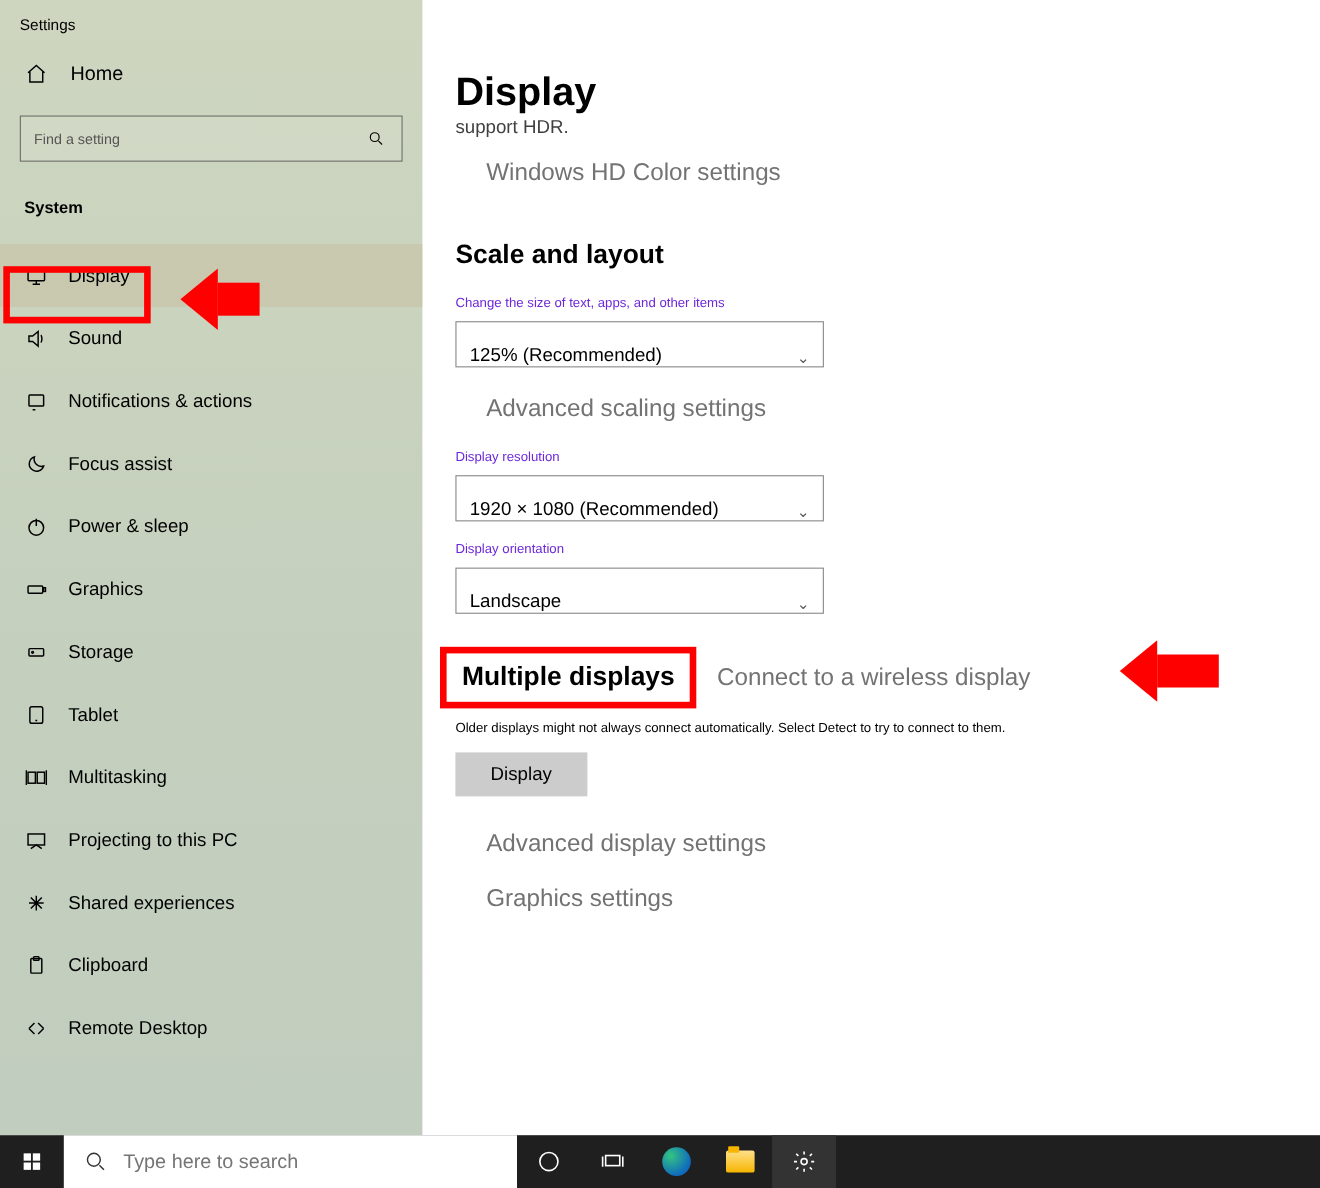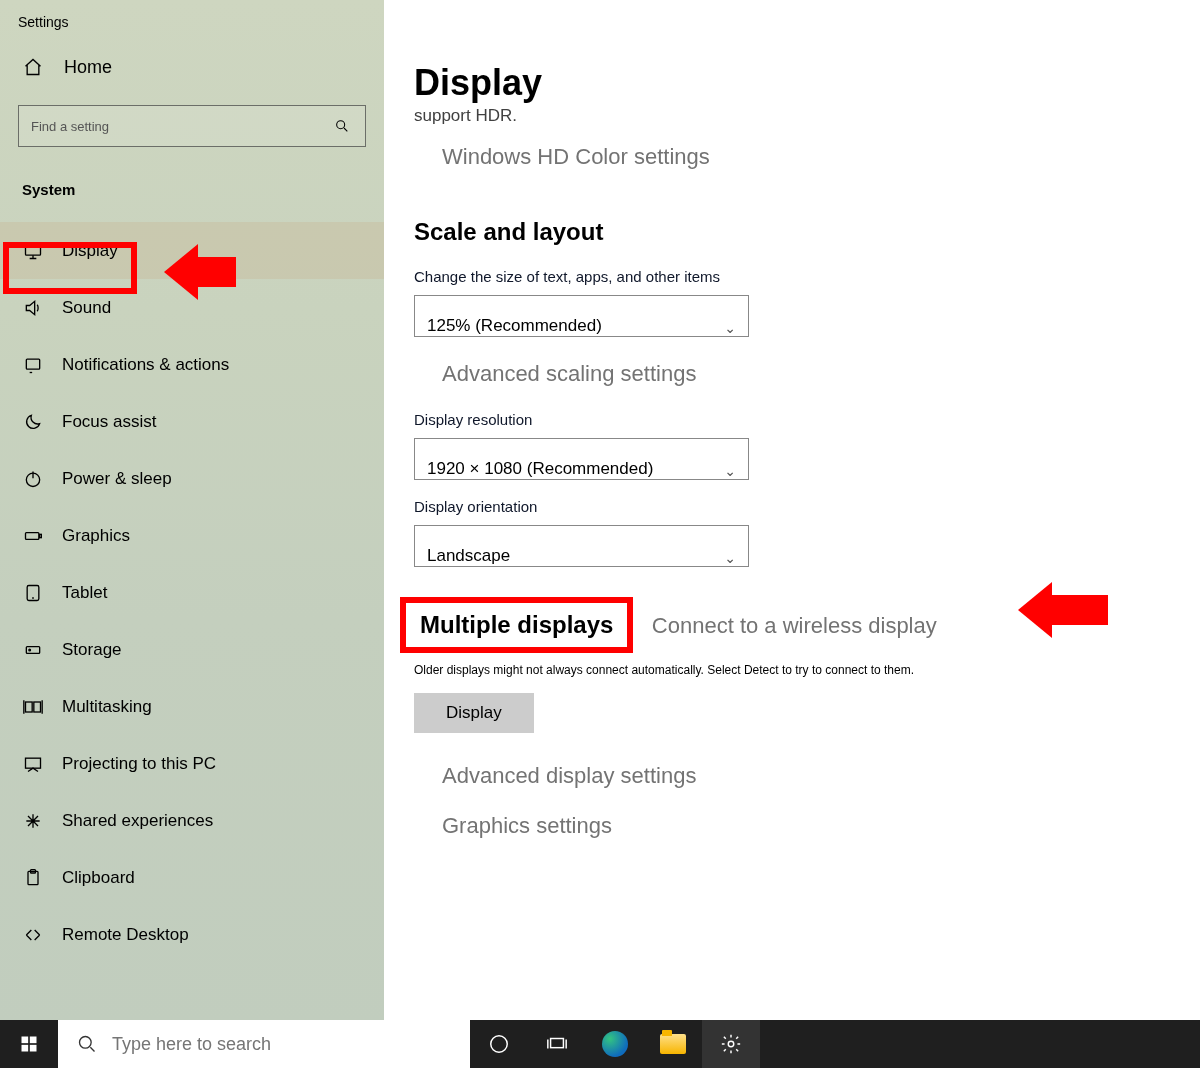--- a/index.html
+++ b/index.html
@@ -24,31 +24,31 @@
   .arrow-left { position: absolute; display: flex; align-items: center; pointer-events: none; }
   .arrow-left .shaft { width: 38px; height: 30px; background: #ff0000; }
   .arrow-left .head { width: 0; height: 0; border-top: 28px solid transparent; border-bottom: 28px solid transparent; border-right: 34px solid #ff0000; }
 
   
   .main { flex: 1; padding: 0 40px 0 30px; position: relative; overflow: hidden; }
   .hdr { font-size: 36px; font-weight: 600; margin-top: 62px; margin-bottom: 6px; }
   .subhdr { font-size: 17px; color: #404040; margin-top: -4px; }
   .link { color: #737373; font-size: 22px; cursor: pointer; display: inline-block; margin-left: 28px; }
   .section-h { font-size: 24px; font-weight: 600; margin-top: 48px; margin-bottom: 22px; }
-  .field-label { font-size: 15px; color: #0f172a; margin-top: 18px; margin-bottom: 10px; }
+  .field-label { font-size: 12px; color: #6d28d9; margin-top: 18px; margin-bottom: 10px; }
   .dropdown { width: 335px; height: 42px; border: 1px solid #888; display: flex; align-items: flex-end; padding: 0 12px; font-size: 17px; cursor: pointer; justify-content: space-between; background:#fff;}
   .dropdown .chev { font-size: 14px; color: #555; }
   .plain-text { font-size: 12px; color: #000; margin-top: 18px; line-height: 1.5; max-width: 540px;}
   .btn { display: inline-flex; align-items: center; justify-content: center; height: 40px; padding: 0 32px; background: #ccc; font-size: 17px; cursor: pointer; margin-top: 14px; }
   .mt18{margin-top:18px;}
   .mt24{margin-top:24px;}
   .mt30{margin-top:30px;}
 
   
-  .taskbar { position: absolute; left: 0; bottom: 12px; width: 1200px; height: 48px; background: #1f1f1f; display: flex; align-items: stretch; }
+  .taskbar { position: absolute; left: 0; bottom: 0; width: 1200px; height: 48px; background: #1f1f1f; display: flex; align-items: stretch; }
   .tb-btn { width: 58px; display: flex; align-items: center; justify-content: center; color: #fff; cursor: pointer; }
   .tb-search { flex: 0 0 412px; background: #fff; display: flex; align-items: center; padding-left: 18px; gap: 14px; cursor: text; }
   .tb-search input { border: none; outline: none; font-size: 18px; flex: 1; color: #555; font-family: inherit; }
   .tb-btn svg, .tb-btn .glyph { color:#fff; }
   .tb-btn.active { background:#333; }
 
   
   svg { stroke: currentColor; fill: none; stroke-width: 1.6; }
 </style>
 </head>
@@ -130,34 +130,34 @@
             <svg viewBox="0 0 24 24" width="20" height="20">
               <rect x="3" y="8" width="16" height="8" rx="1"></rect>
               <rect x="20" y="10" width="2" height="4"></rect>
             </svg>
           </span>
         <span>Graphics</span>
       </div>
       <div class="nav-item">
         <span class="icon-sm">
             <svg viewBox="0 0 24 24" width="20" height="20">
+              <rect x="4" y="8" width="16" height="8" rx="1"></rect>
+              <circle cx="8" cy="12" r="1"></circle>
+            </svg>
+          </span>
+        <span>Storage</span>
+      </div>
+      <div class="nav-item">
+        <span class="icon-sm">
+            <svg viewBox="0 0 24 24" width="20" height="20">
               <rect x="5" y="3" width="14" height="18" rx="2"></rect>
               <path d="M11 18h2"></path>
             </svg>
           </span>
         <span>Tablet</span>
-      </div>
-      <div class="nav-item">
-        <span class="icon-sm">
-            <svg viewBox="0 0 24 24" width="20" height="20">
-              <rect x="4" y="8" width="16" height="8" rx="1"></rect>
-              <circle cx="8" cy="12" r="1"></circle>
-            </svg>
-          </span>
-        <span>Storage</span>
       </div>
       <div class="nav-item">
         <span class="icon-sm">
             <svg viewBox="0 0 24 24" width="20" height="20">
               <rect x="3" y="6" width="8" height="12"></rect>
               <rect x="13" y="6" width="8" height="12"></rect>
               <path d="M1 4v16M23 4v16"></path>
             </svg>
           </span>
         <span>Multitasking</span>

